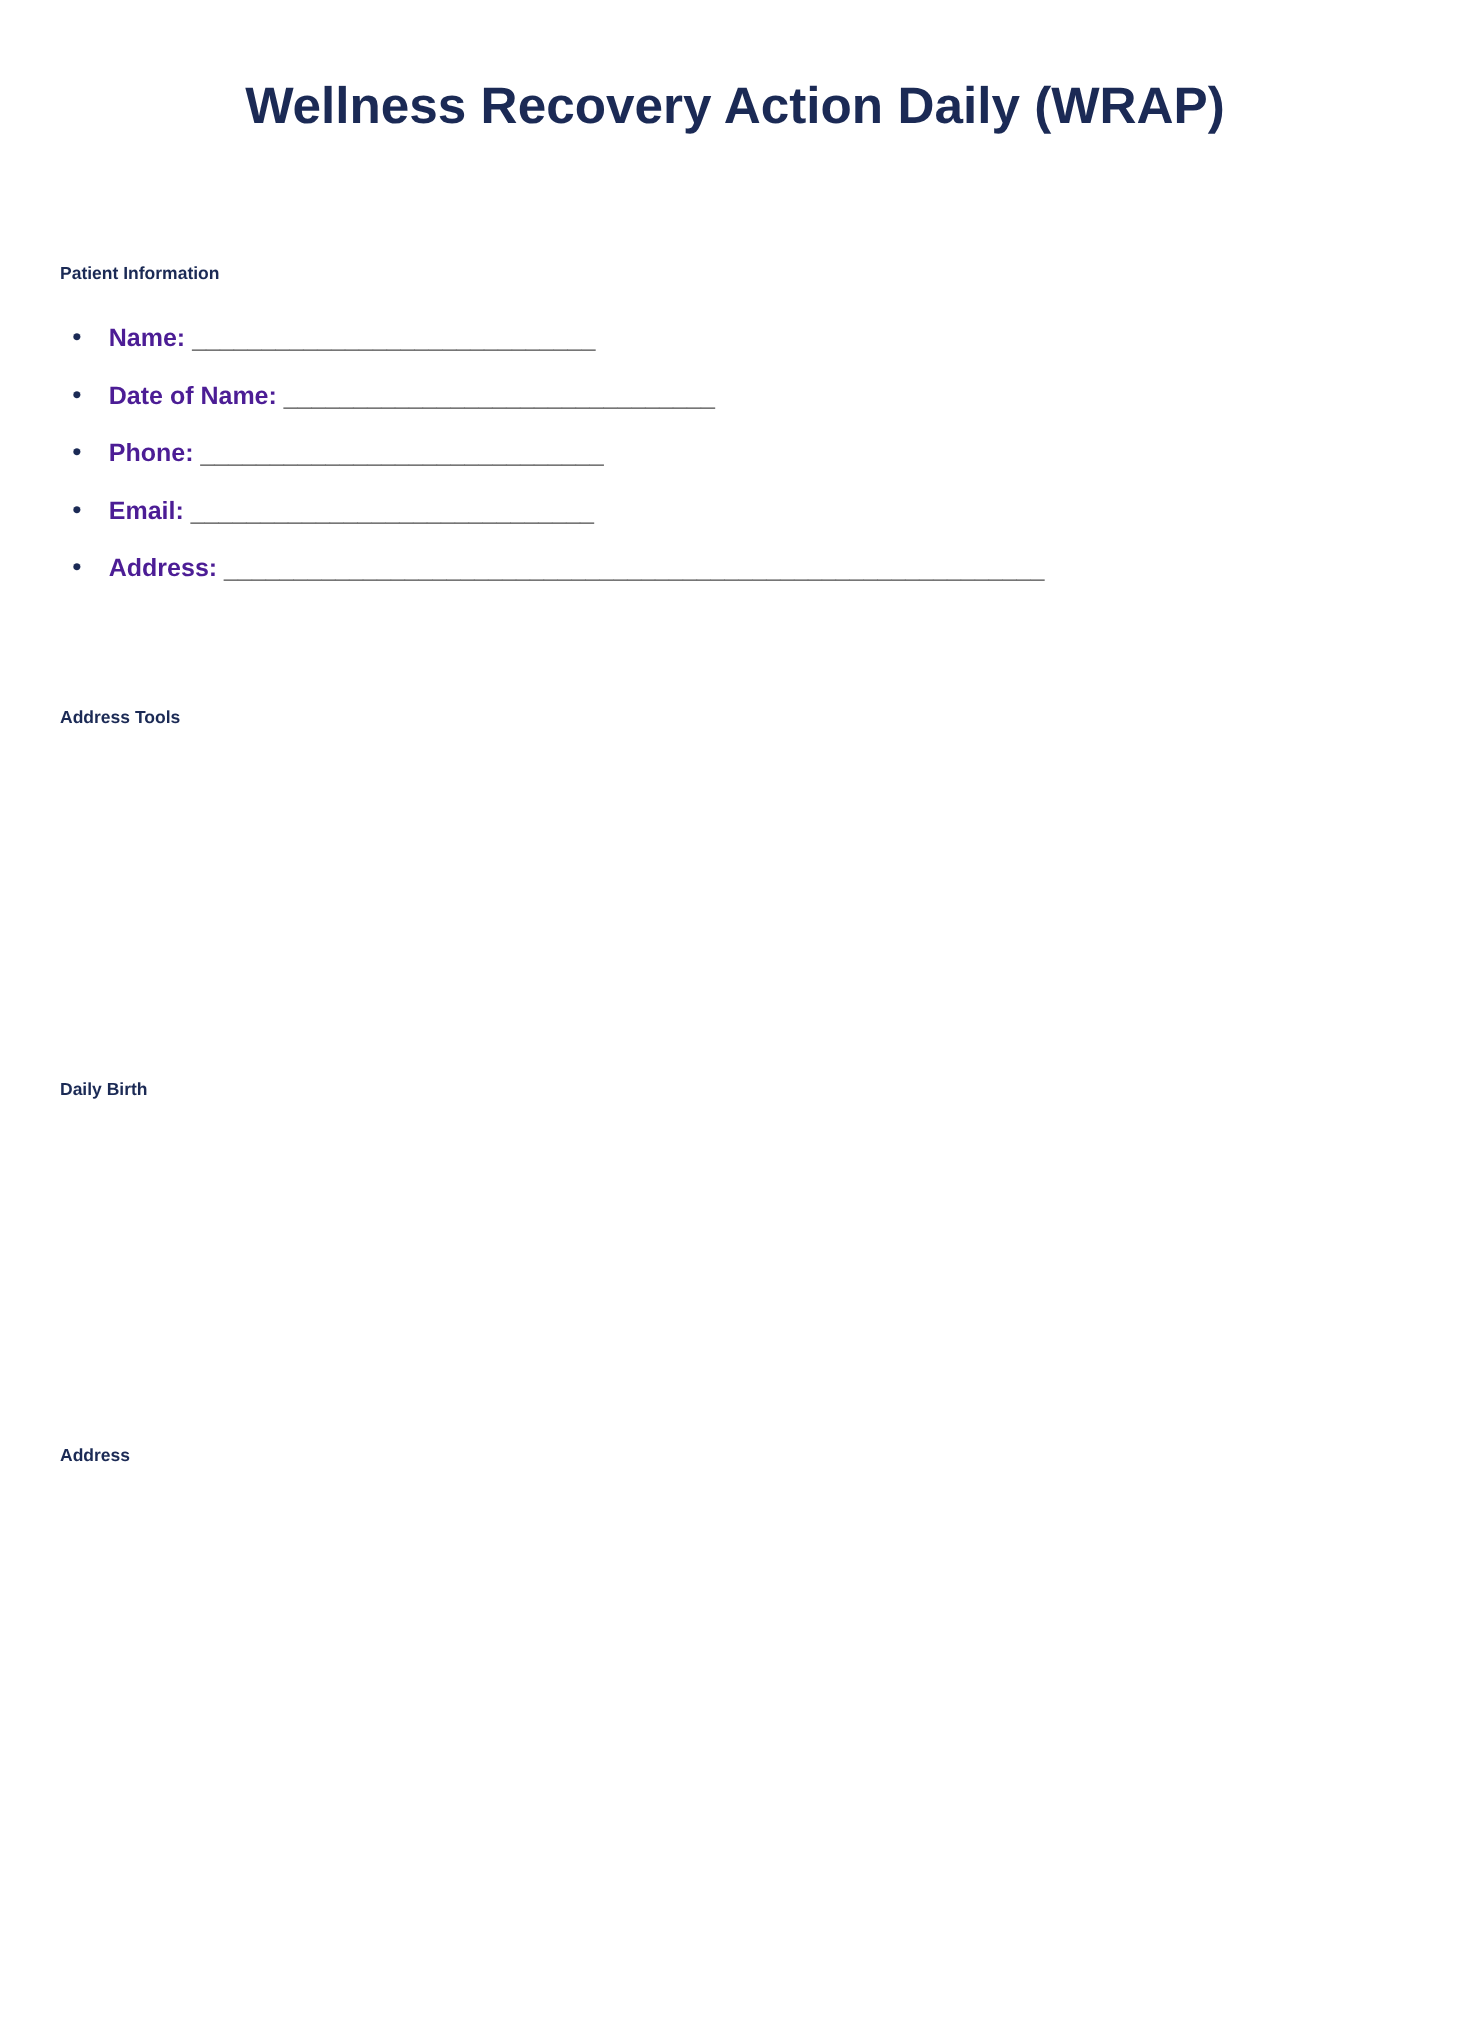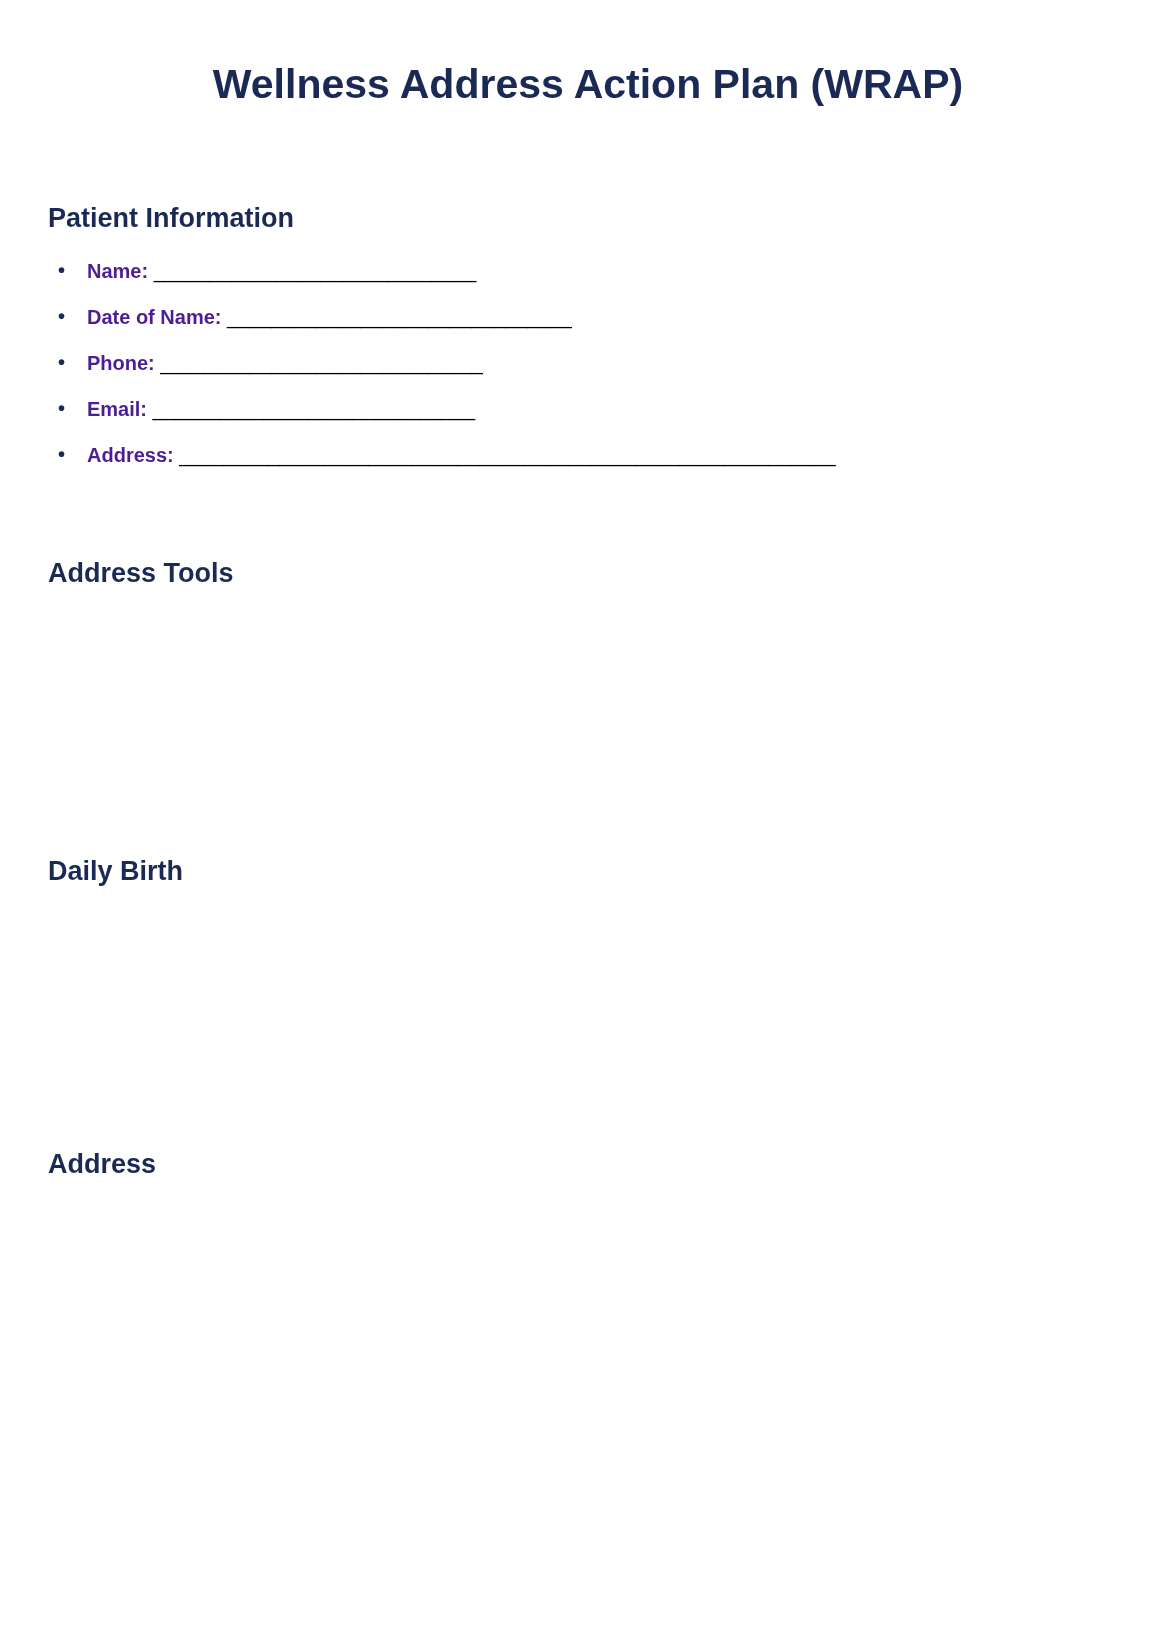--- a/index.html
+++ b/index.html
@@ -21,21 +21,21 @@
     margin: 60px 0 0 0;
     text-align: center;
     font-size: 41px;
     line-height: 1.2;
     font-weight: bold;
     color: #1b2a55;
     letter-spacing: 0px;
   }
   h2.section-heading {
     margin: 0;
-    font-size: 27px;
+    font-size: 14px;
     line-height: 24px;
     font-weight: bold;
     color: #1b2a55;
   }
   #h-patient { margin-top: 97px; }
   #h-wellness { margin-top: 94px; }
   #h-daily { margin-top: 274px; }
   #h-triggers { margin-top: 269px; }
   #h-action { margin-top: 185px; }
 
@@ -59,31 +59,31 @@
     top: -1px;
     color: #1b2a55;
     font-size: 20px;
     font-weight: bold;
   }
   .field-label {
     font-weight: bold;
     color: #4c1d95;
   }
   .blank-line {
-    color: #000000;
+    color: #737373;
     font-weight: normal;
     letter-spacing: 0px;
   }
 </style>
 </head>
 <body>
 
 <div class="page">
 
-  <h1 class="doc-title">Wellness Address Action Plan (WRAP)</h1>
+  <h1 class="doc-title">Wellness Recovery Action Daily (WRAP)</h1>
 
   <h2 class="section-heading" id="h-patient">Patient Information</h2>
 
   <ul class="fields">
     <li>
       <span class="bullet">•</span>
       <span class="field-label">Name:</span>
       <span class="blank-line">_____________________________</span>
     </li>
     <li>

